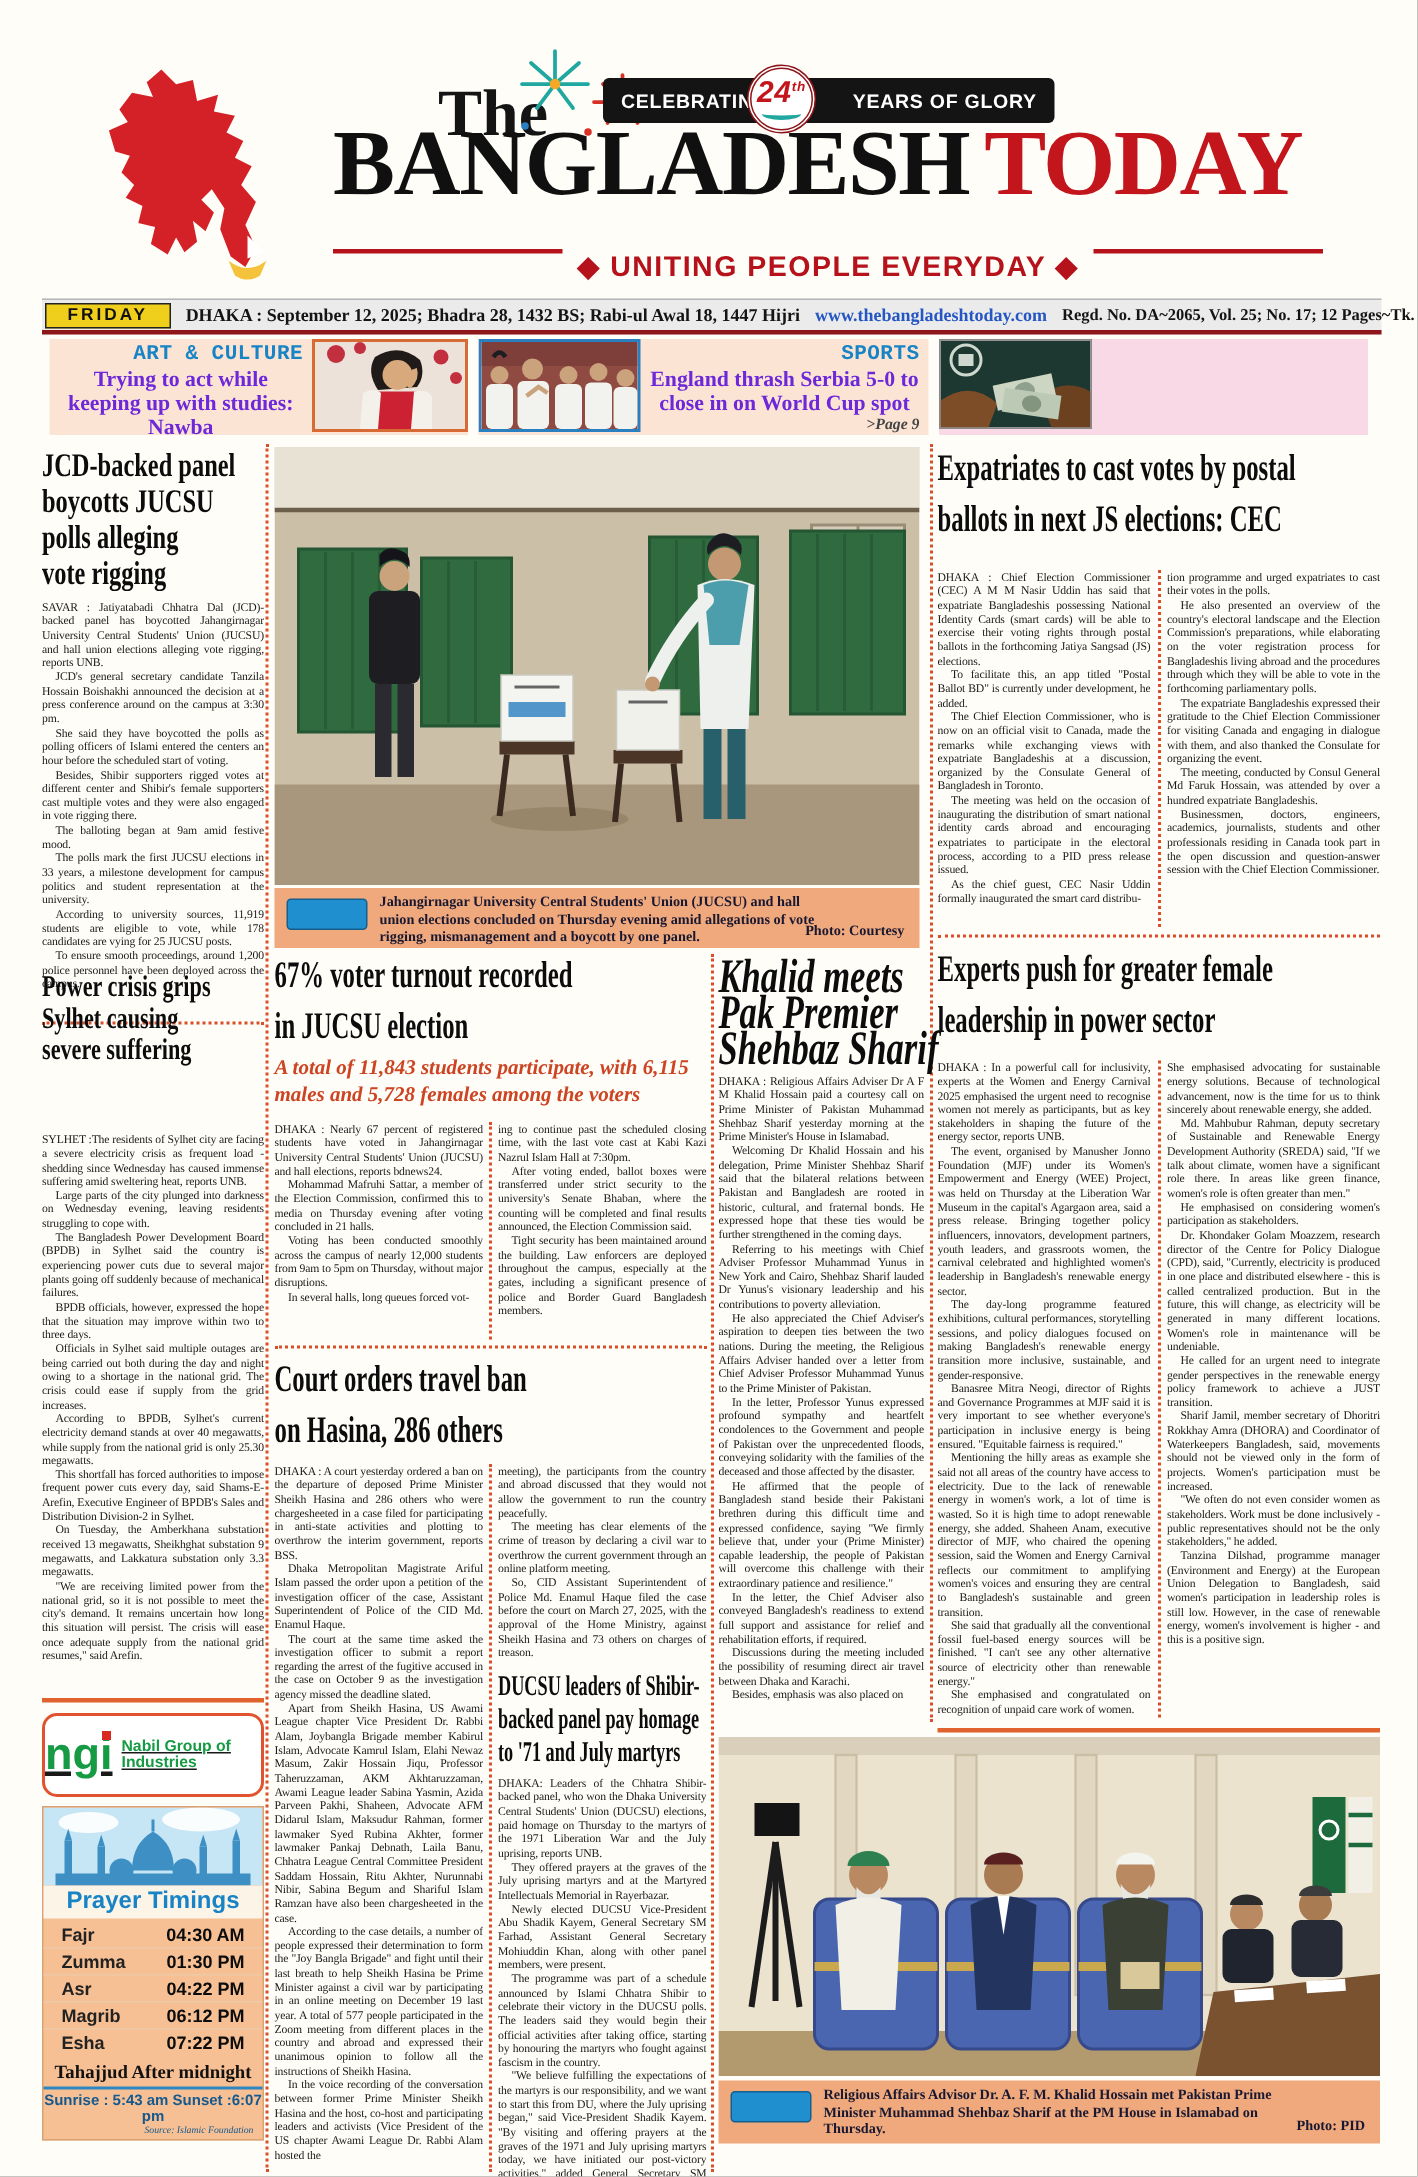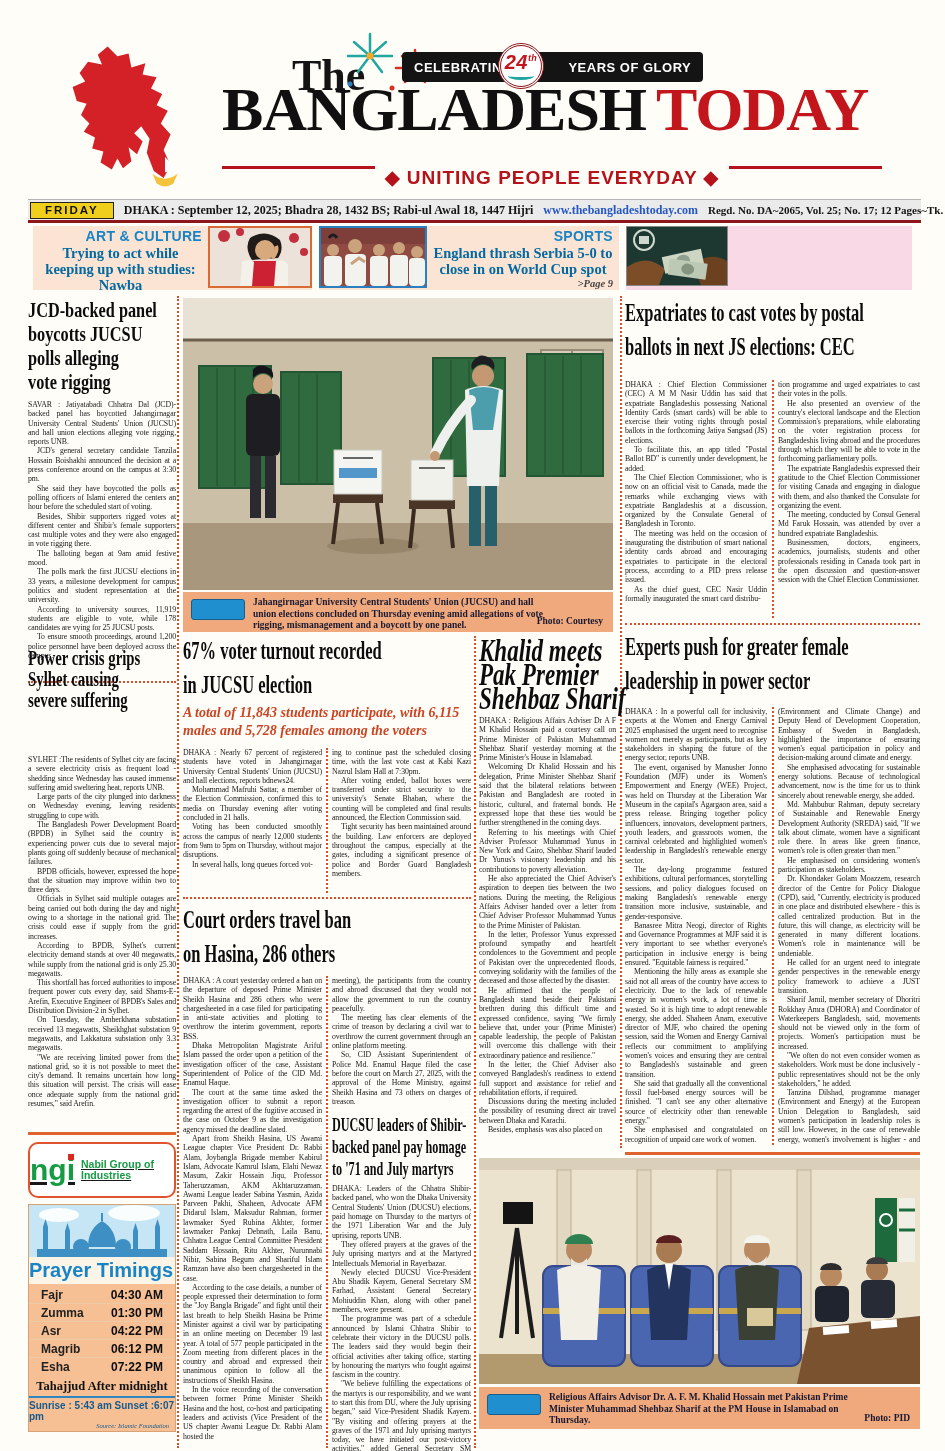--- a/index.html
+++ b/index.html
@@ -32,24 +32,24 @@
   .friday{background:#f0cf1c;border:1.5px solid #222;font-family:"Liberation Sans",sans-serif;
          font-weight:bold;font-size:11.5px;letter-spacing:2px;padding:0 14px;line-height:15px;color:#111;}
   .dl-date{font-weight:bold;font-size:12px;color:#141414;white-space:nowrap;}
   .dl-web{font-weight:bold;font-size:12px;color:#2456c4;white-space:nowrap;margin-left:auto;}
   .dl-regd{font-weight:bold;font-size:11px;color:#141414;white-space:nowrap;margin-left:auto;}
 
   
   .teasers{left:33px;top:226px;width:879px;height:64px;display:flex;gap:7px;}
   .teaser{display:flex;height:64px;overflow:hidden;}
   .t-text{padding:2px 6px;display:flex;flex-direction:column;}
-  .t-cat{font-family:Liberation Sans, sans-serif;font-weight:bold;font-size:14px;color:#1884c6;
+  .t-cat{font-family:Liberation Mono, monospace;font-weight:bold;font-size:14px;color:#1884c6;
          letter-spacing:.3px;text-align:right;}
   .t-cat.center{text-align:center;}
-  .t-head{font-size:14.5px;font-weight:bold;color:#0369a1;line-height:1.1;text-align:center;margin-top:2px;}
+  .t-head{font-size:14.5px;font-weight:bold;color:#6d28d9;line-height:1.1;text-align:center;margin-top:2px;}
   .t-page{font-style:italic;font-weight:bold;font-size:10.5px;color:#444;text-align:right;margin-top:auto;}
   .t-img{flex:none;border:2px solid #d86a35;}
   .t-img.blue{border-color:#2a7fc0;}
   .t-img.none{border:1px solid #888;}
   .bg-peach{background:#fce4d4;}
   .bg-pink{background:#f9d9e5;}
 
   
   .vrule{width:0;border-left:2px dotted #d94f2b;}
   .hrule{height:0;border-top:2px dotted #d94f2b;}
@@ -80,30 +80,30 @@
   .cap-credit{position:absolute;right:10px;bottom:6px;font-weight:bold;font-size:9.5px;color:#181830;}
 
   
   .ngi-box{border:2px solid #e0532e;border-radius:10px;background:#fff;display:flex;align-items:center;
          justify-content:center;gap:6px;box-sizing:border-box;text-decoration:underline;}
   .ngi-mark{font-family:"Liberation Sans",sans-serif;font-weight:bold;font-size:30px;color:#169a43;
          line-height:.8;position:relative;}
   .ngi-dot{position:absolute;right:1px;top:-4px;width:6px;height:6px;background:#d92a20;}
   .ngi-name{font-family:"Liberation Sans",sans-serif;font-weight:bold;font-size:10.5px;line-height:11px;color:#169a43;}
   .prayer{background:#f6c094;border:1px solid #d8a274;box-sizing:border-box;}
-  .pt-title{background:#fdf4e8;font-family:"Liberation Sans",sans-serif;
-         font-weight:bold;font-size:20px;color:#1884c6;padding:2px 0;}
+  .pt-title{background:#fdf4e8;text-align:center;font-family:"Liberation Sans",sans-serif;
+         font-weight:bold;font-size:16px;color:#1884c6;padding:2px 0;}
   .pt-rows{padding:2px 0;}
   .pt-row{display:flex;justify-content:space-between;padding:1.5px 12px;border-bottom:1px solid #eccaa8;
          font-family:"Liberation Sans",sans-serif;font-size:12px;}
   .pt-row:last-child{border-bottom:none;}
   .pt-name{color:#222;font-weight:bold;}
   .pt-time{color:#0c0c0c;font-weight:bold;}
   .pt-tahajjud{text-align:center;font-weight:bold;font-size:12.5px;color:#111;padding:2px 0;}
-  .pt-sun{border-top:2px solid #2e86c1;text-align:left;font-family:"Liberation Sans",sans-serif;
+  .pt-sun{border-top:2px solid #2e86c1;text-align:center;font-family:"Liberation Sans",sans-serif;
          font-weight:bold;font-size:10px;color:#15598f;padding:2px 0 0;}
   .pt-src{text-align:right;font-style:italic;font-size:6.5px;color:#15598f;padding:0 6px 2px;}
 </style>
 </head>
 <body>
 
 <div class="page">
 
   <div class="abs" style="left:0;top:30px;width:945px;height:168px;">
     <svg class="abs" style="left:55px;top:8px;" width="150" height="154" viewBox="0 0 100 110">
@@ -473,21 +473,20 @@
         <p class="para">DHAKA : In a powerful call for inclusivity, experts at the Women and Energy Carnival 2025 emphasised the urgent need to recognise women not merely as participants, but as key stakeholders in shaping the future of the energy sector, reports UNB.</p>
         <p class="para">The event, organised by Manusher Jonno Foundation (MJF) under its Women's Empowerment and Energy (WEE) Project, was held on Thursday at the Liberation War Museum in the capital's Agargaon area, said a press release. Bringing together policy influencers, innovators, development partners, youth leaders, and grassroots women, the carnival celebrated and highlighted women's leadership in Bangladesh's renewable energy sector.</p>
         <p class="para">The day-long programme featured exhibitions, cultural performances, storytelling sessions, and policy dialogues focused on making Bangladesh's renewable energy transition more inclusive, sustainable, and gender-responsive.</p>
         <p class="para">Banasree Mitra Neogi, director of Rights and Governance Programmes at MJF said it is very important to see whether everyone's participation in inclusive energy is being ensured. "Equitable fairness is required."</p>
         <p class="para">Mentioning the hilly areas as example she said not all areas of the country have access to electricity. Due to the lack of renewable energy in women's work, a lot of time is wasted. So it is high time to adopt renewable energy, she added. Shaheen Anam, executive director of MJF, who chaired the opening session, said the Women and Energy Carnival reflects our commitment to amplifying women's voices and ensuring they are central to Bangladesh's sustainable and green transition.</p>
         <p class="para">She said that gradually all the conventional fossil fuel-based energy sources will be finished. "I can't see any other alternative source of electricity other than renewable energy."</p>
         <p class="para">She emphasised and congratulated on recognition of unpaid care work of women.</p>
         <p class="para">Speaking as the Special Guest, Nayoka Martinez-Backstrom, first secretary</p>
       </div>
     <div class="body-col" style="width:142px;height:438px;">
-        <p class="para">(Environment and Climate Change) and Deputy Head of Development Cooperation, Embassy of Sweden in Bangladesh, highlighted the importance of ensuring women's equal participation in policy and decision-making around climate and energy.</p>
         <p class="para">She emphasised advocating for sustainable energy solutions. Because of technological advancement, now is the time for us to think sincerely about renewable energy, she added.</p>
         <p class="para">Md. Mahbubur Rahman, deputy secretary of Sustainable and Renewable Energy Development Authority (SREDA) said, "If we talk about climate, women have a significant role there. In areas like green finance, women's role is often greater than men."</p>
         <p class="para">He emphasised on considering women's participation as stakeholders.</p>
         <p class="para">Dr. Khondaker Golam Moazzem, research director of the Centre for Policy Dialogue (CPD), said, "Currently, electricity is produced in one place and distributed elsewhere - this is called centralized production. But in the future, this will change, as electricity will be generated in many different locations. Women's role in maintenance will be undeniable.</p>
         <p class="para">He called for an urgent need to integrate gender perspectives in the renewable energy policy framework to achieve a JUST transition.</p>
         <p class="para">Sharif Jamil, member secretary of Dhoritri Rokkhay Amra (DHORA) and Coordinator of Waterkeepers Bangladesh, said, movements should not be viewed only in the form of projects. Women's participation must be increased.</p>
         <p class="para">"We often do not even consider women as stakeholders. Work must be done inclusively - public representatives should not be the only stakeholders," he added.</p>
         <p class="para">Tanzina Dilshad, programme manager (Environment and Energy) at the European Union Delegation to Bangladesh, said women's participation in leadership roles is still low. However, in the case of renewable energy, women's involvement is higher - and this is a positive sign.</p>
       </div>
   </div>

